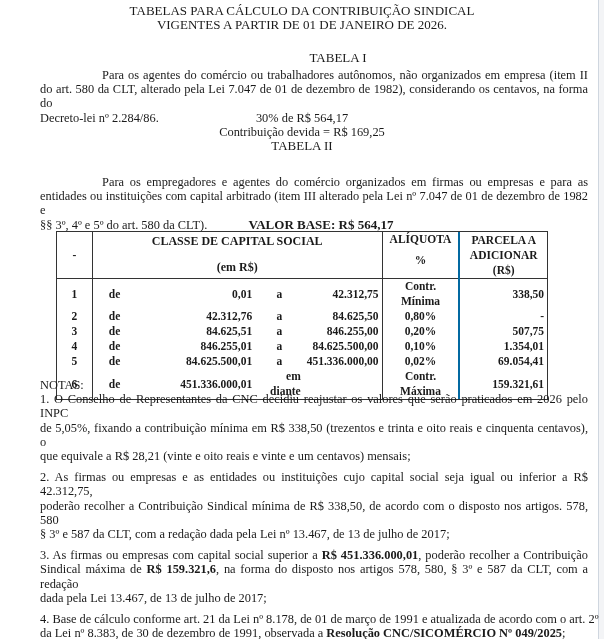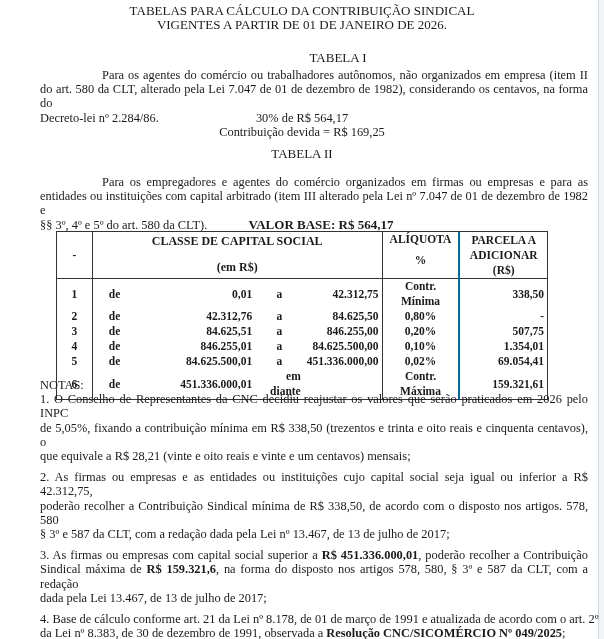--- a/index.html
+++ b/index.html
@@ -62,21 +62,21 @@
 
 <div class="para" style="top:68px;">
   <span class="justline"><span class="indent"></span><span>Para os agentes do comércio ou trabalhadores autônomos, não organizados em empresa (item II</span></span>
   <span class="justline">do art. 580 da CLT, alterado pela Lei 7.047 de 01 de dezembro de 1982), considerando os centavos, na forma do</span>
   <span class="line">Decreto-lei nº 2.284/86.</span>
 </div>
 
 <div class="abs center t12" style="top:111px;">30% de R$ 564,17</div>
 <div class="abs center t12" style="top:125px;">Contribuição devida = R$ 169,25</div>
 
-<div class="abs center t13" style="top:147px;">TABELA II</div>
+<div class="abs center t13" style="top:139px;">TABELA II</div>
 
 <div class="para" style="top:175px;">
   <span class="justline"><span class="indent"></span><span>Para os empregadores e agentes do comércio organizados em firmas ou empresas e para as</span></span>
   <span class="justline">entidades ou instituições com capital arbitrado (item III alterado pela Lei nº 7.047 de 01 de dezembro de 1982 e</span>
   <span class="line">§§ 3º, 4º e 5º do art. 580 da CLT).</span>
 </div>
 
 <div class="abs center t13 bold" style="top:218px;">VALOR BASE: R$ 564,17</div>
 
 <table class="t2 outer">

